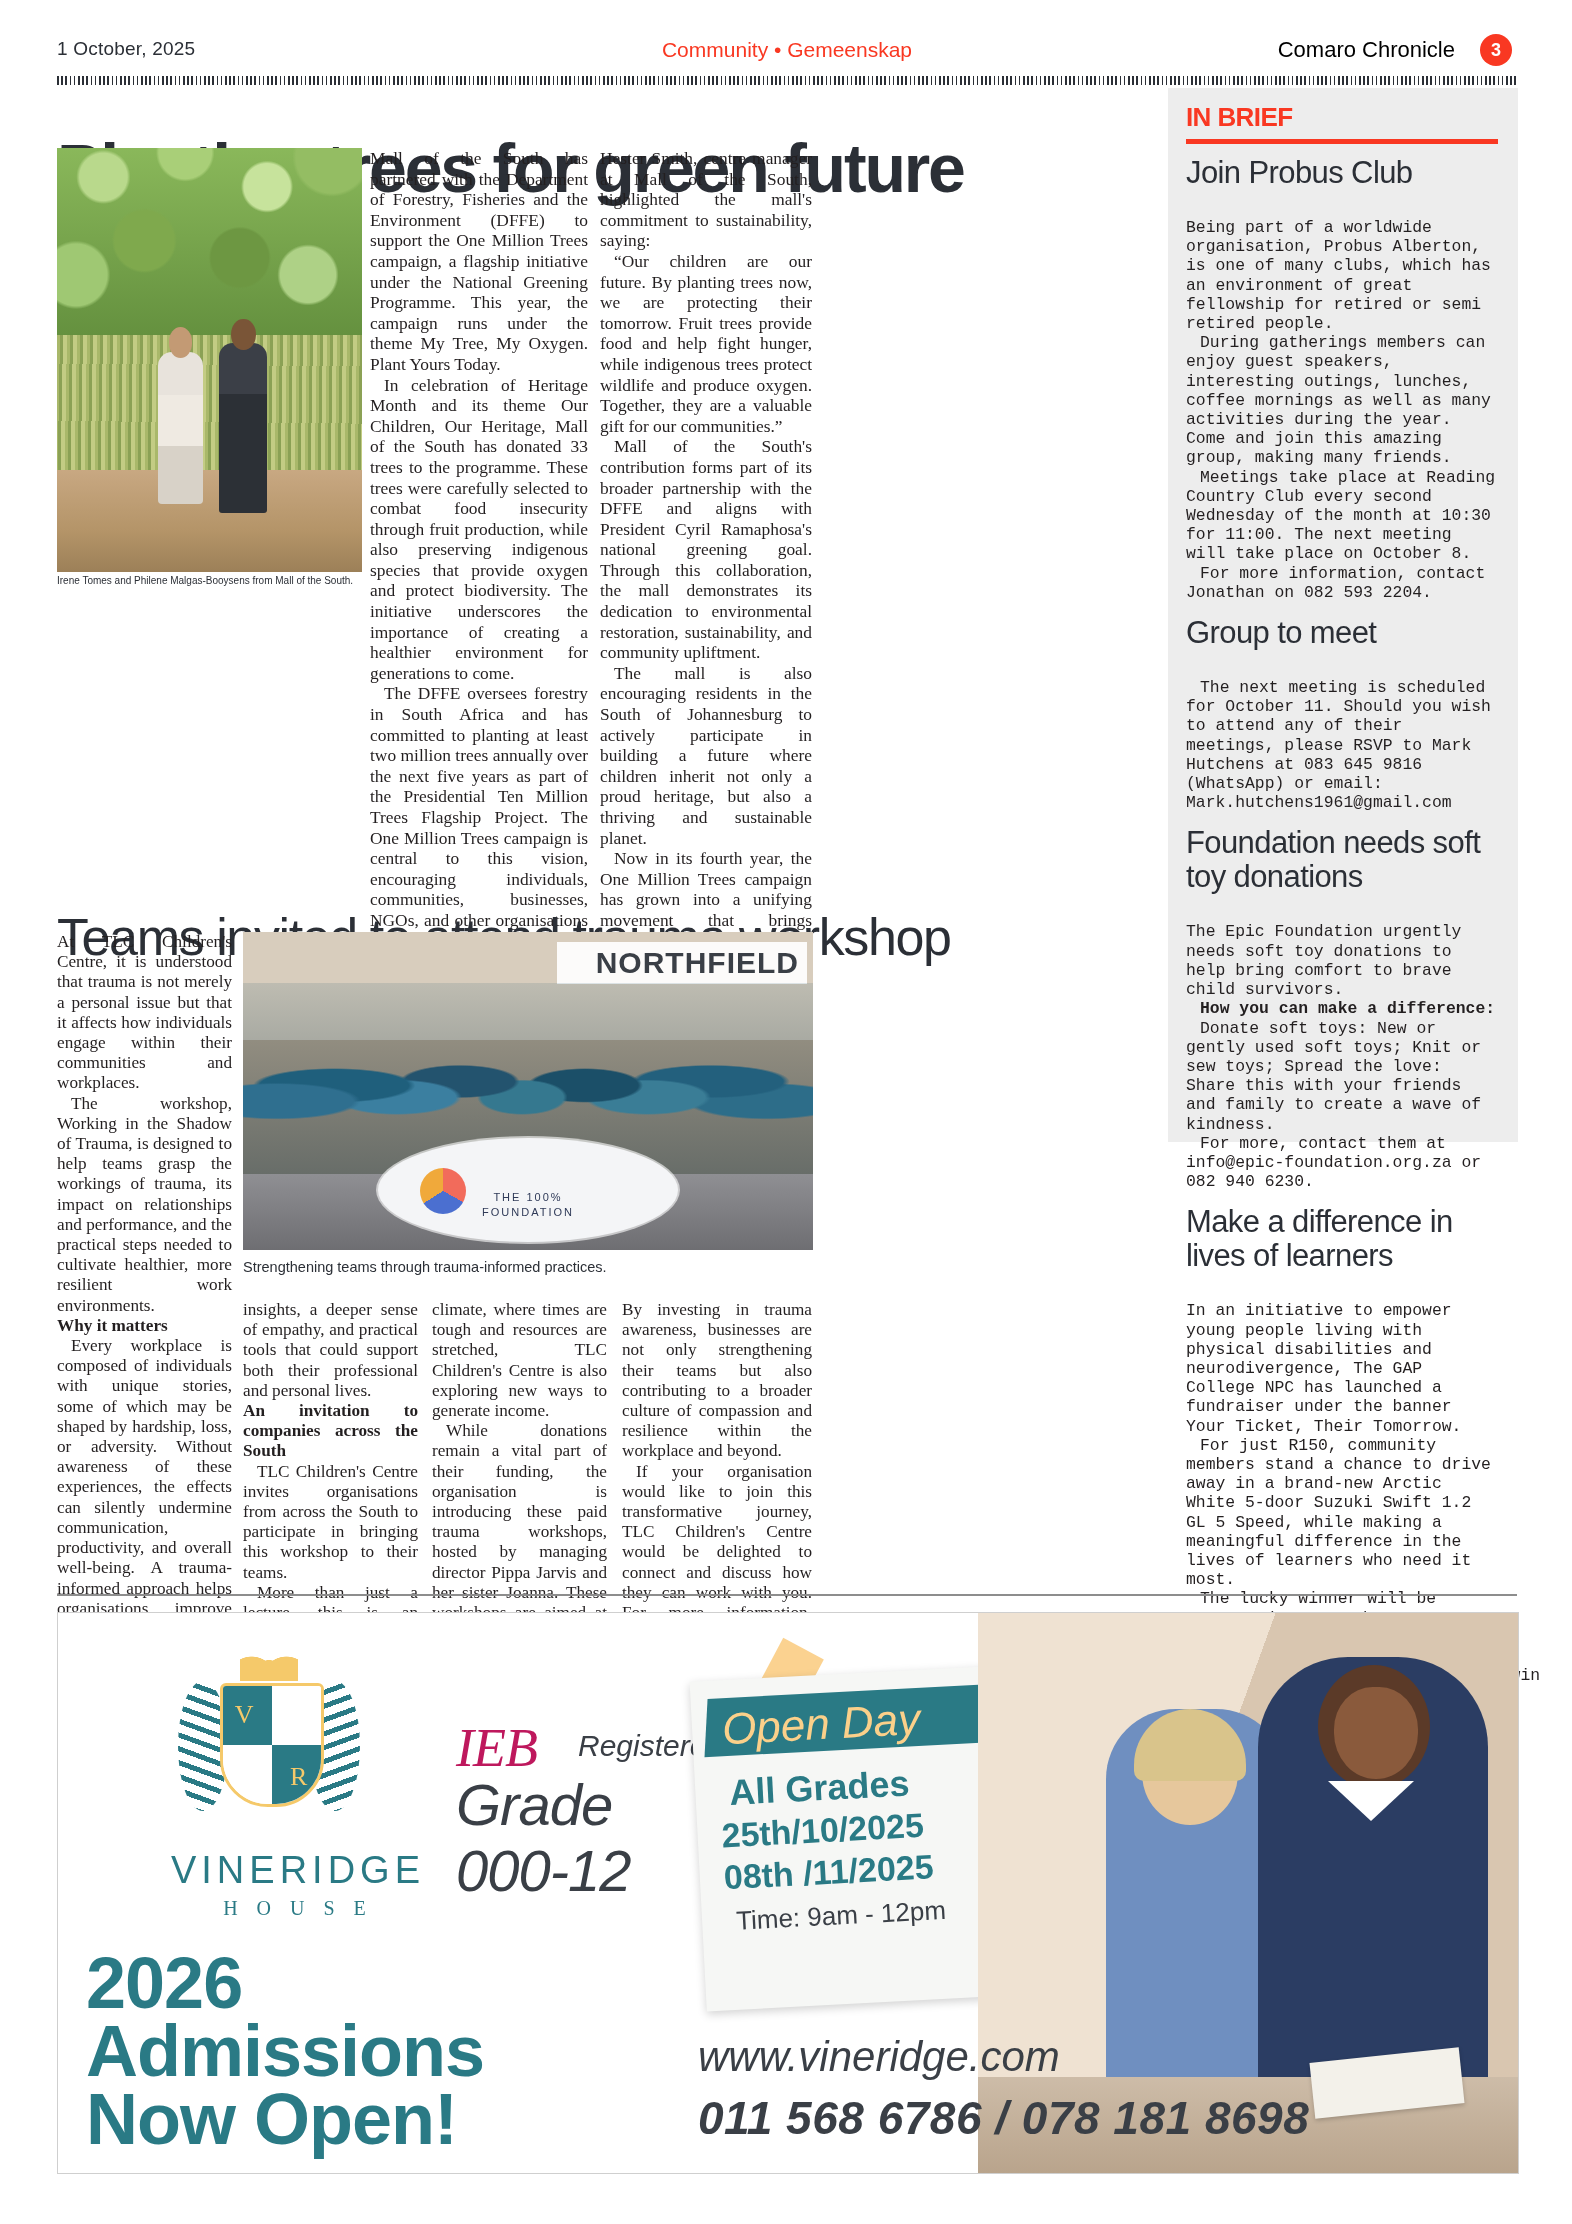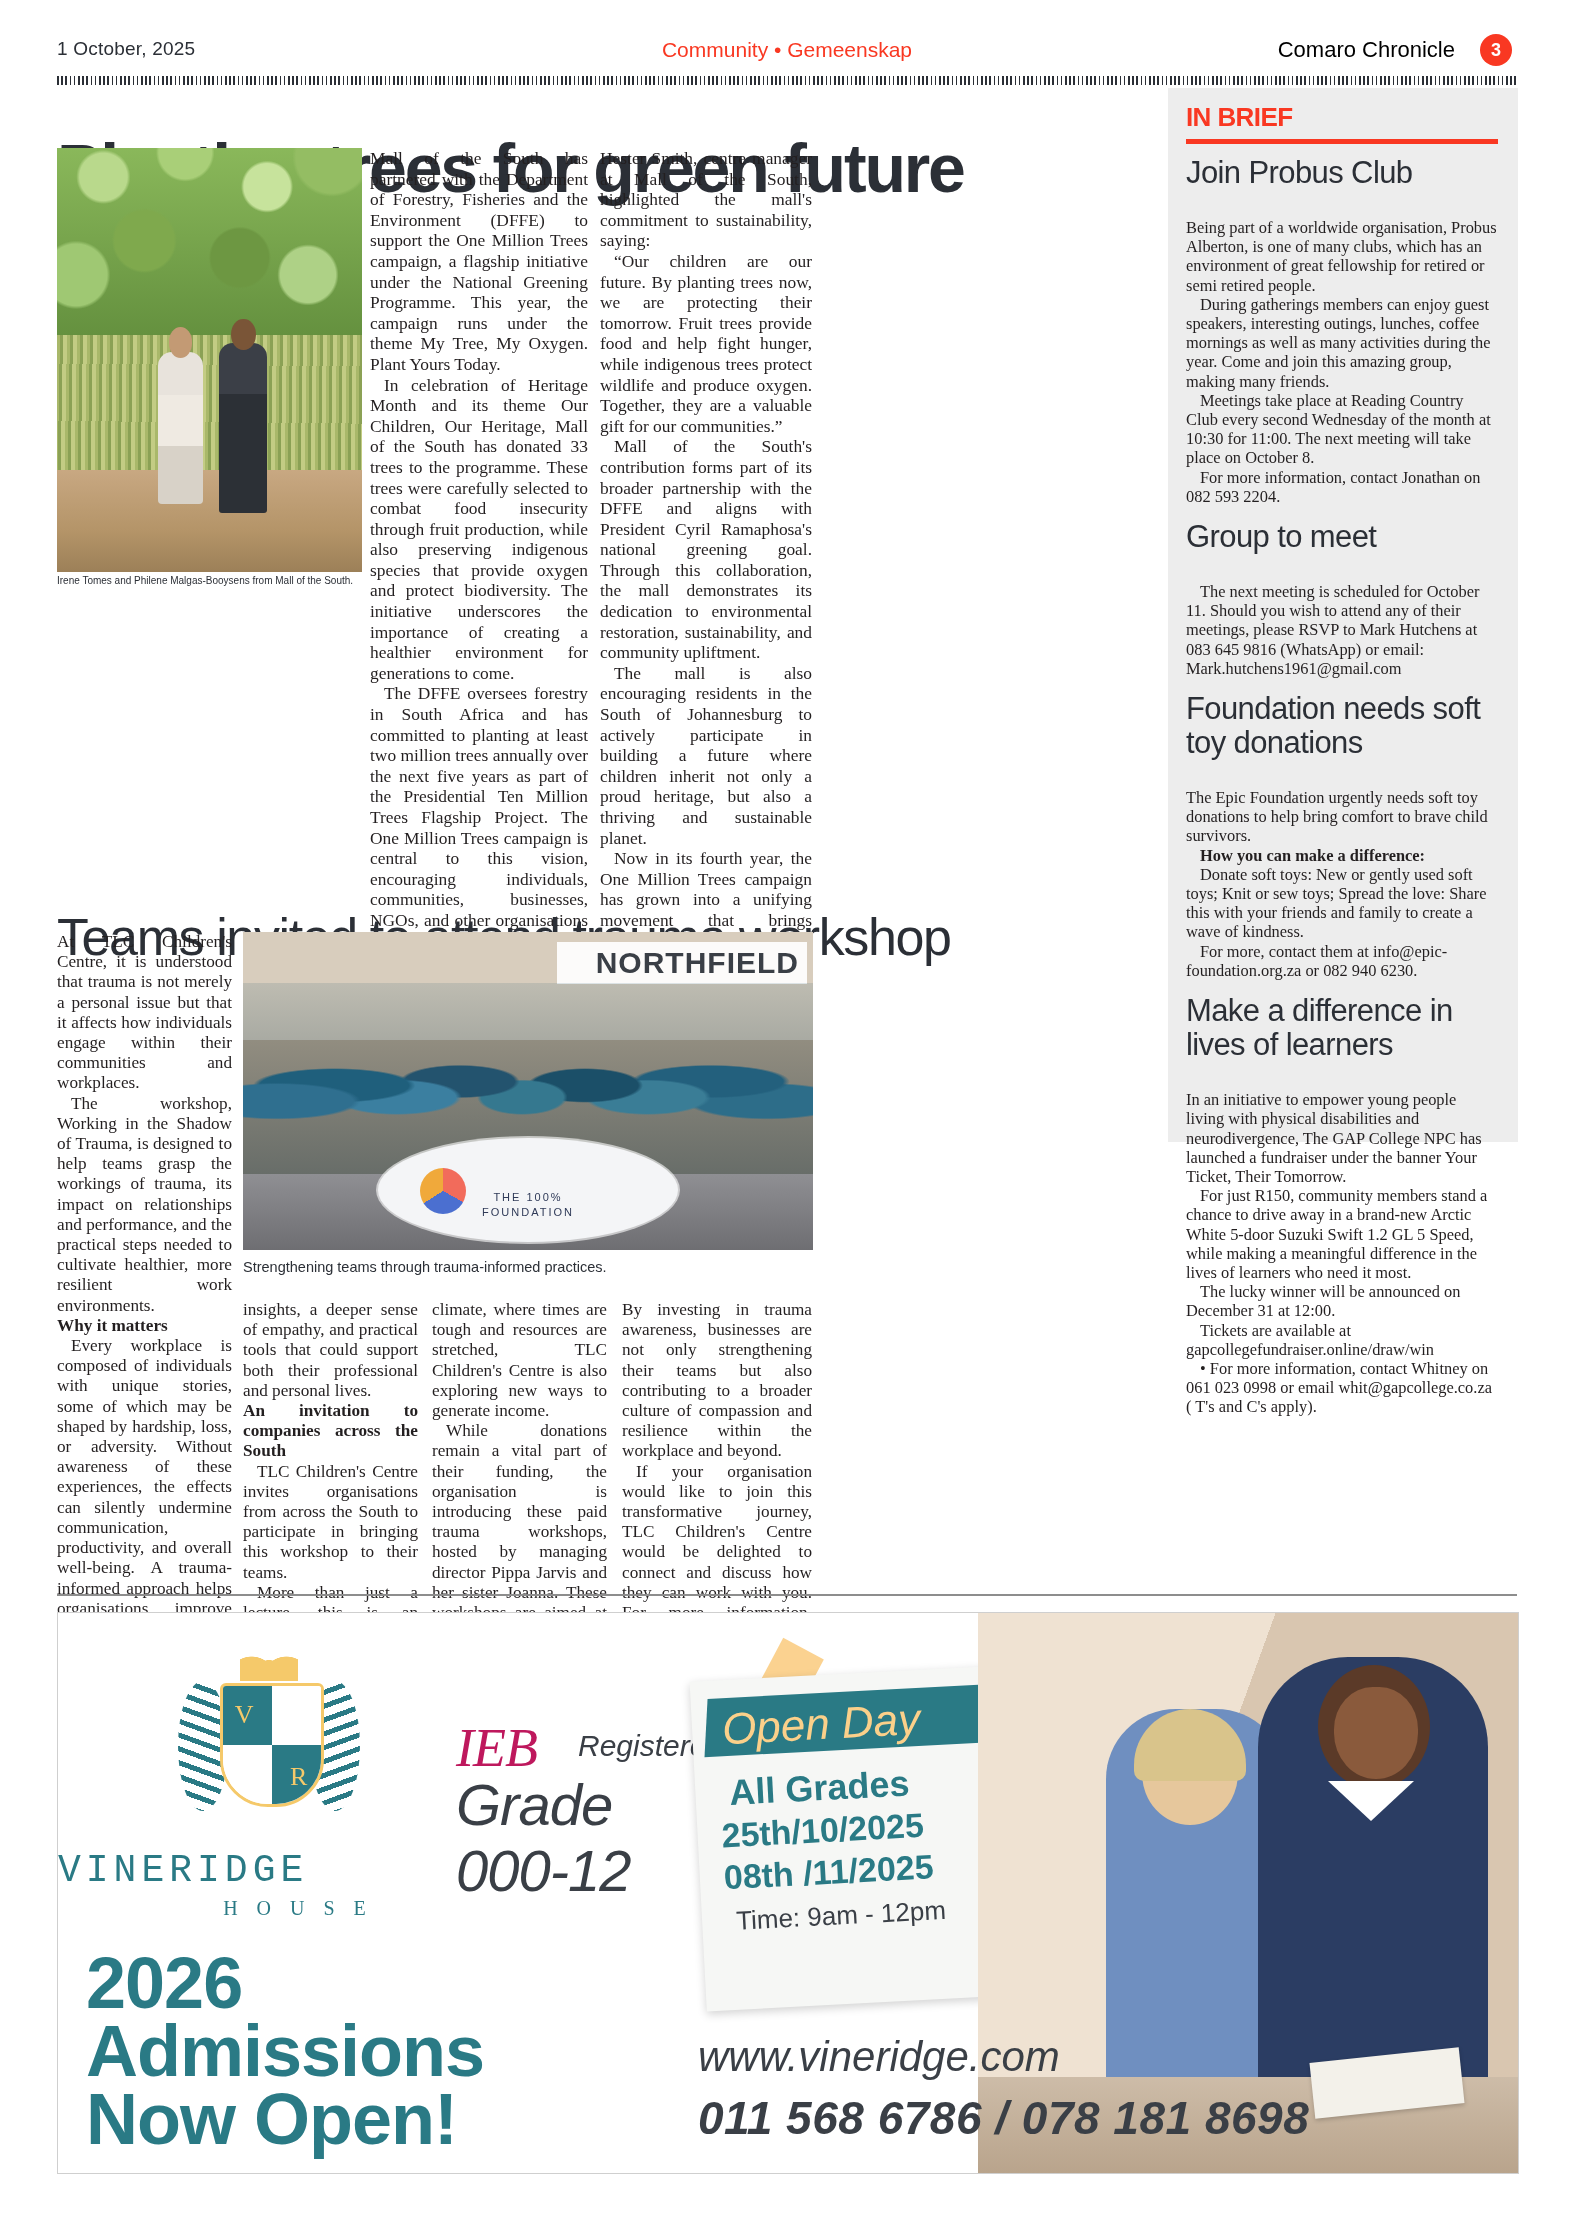--- a/index.html
+++ b/index.html
@@ -56,21 +56,21 @@
   .a1c2{left:370px;top:148px;width:218px;}
   .a1c3{left:600px;top:148px;width:212px;}
 
   
   .sidebar{position:absolute;left:1168px;top:88px;width:350px;height:1054px;background:#ededed;}
   .sb-inner{position:absolute;left:18px;top:14px;width:312px;}
   .sb-tag{font-family:"Liberation Sans",sans-serif;font-weight:bold;font-size:26px;color:#f93822;letter-spacing:-.6px;}
   .sb-tagrule{height:5px;background:#f93822;margin-top:6px;margin-bottom:12px;width:100%;}
   .sb-h{font-family:"Liberation Sans",sans-serif;font-size:31px;line-height:34px;color:#2b2f36;margin:14px 0 7px 0;letter-spacing:-.6px;}
   .sb-h.first{margin-top:0;}
-  .sb-body{font-family:Liberation Serif, serif;font-size:16.4px;line-height:19.2px;text-align:left;color:#231f20;margin-top:28px;}
+  .sb-body{font-family:Liberation Mono, monospace;font-size:16.4px;line-height:19.2px;text-align:left;color:#231f20;margin-top:28px;}
   .sb-body p{margin:0;text-indent:14px;}
   .sb-body p.first{text-indent:0;}
   .sb-body b{font-weight:bold;}
 
   
   .headline2{position:absolute;left:57px;top:866px;width:1060px;
      font-family:"Liberation Sans",sans-serif;font-weight:400;font-size:52px;line-height:56px;color:#2b2f36;letter-spacing:-1.4px;}
 
   .photo2{position:absolute;left:243px;top:932px;width:570px;height:318px;overflow:hidden;background:#cdb9a2;}
   .photo2 .wall{position:absolute;inset:0;background:linear-gradient(180deg,#d8cdbd 0 34%,#b9a68f 34% 100%);}
@@ -116,22 +116,22 @@
   .crest .qv{position:absolute;left:12%;top:12%;font-family:"Liberation Serif",serif;font-size:26px;color:#f5c96a;}
   .crest .qr{position:absolute;right:14%;bottom:10%;font-family:"Liberation Serif",serif;font-size:26px;color:#f5c96a;}
   .crest .crown{position:absolute;left:66px;top:6px;width:58px;height:34px;
      background:radial-gradient(circle at 20% 100%,#f5c96a 0 42%,transparent 43%),
                 radial-gradient(circle at 50% 100%,#f5c96a 0 46%,transparent 47%),
                 radial-gradient(circle at 80% 100%,#f5c96a 0 42%,transparent 43%);}
   .crest .wreathL,.crest .wreathR{position:absolute;top:40px;width:50px;height:130px;
      background:repeating-linear-gradient(200deg,#2a7a85 0 5px,transparent 5px 13px);border-radius:50%;}
   .crest .wreathL{left:4px;}
   .crest .wreathR{right:4px;transform:scaleX(-1);}
-  .ad-brand{position:absolute;left:0;top:236px;width:480px;text-align:left;
-     font-family:Liberation Mono, monospace;font-size:38px;letter-spacing:5px;color:#2a7a85;}
+  .ad-brand{position:absolute;left:0;top:236px;width:480px;text-align:center;
+     font-family:Liberation Sans, sans-serif;font-size:38px;letter-spacing:5px;color:#2a7a85;}
   .ad-brand2{position:absolute;left:0;top:284px;width:480px;text-align:center;
      font-family:"Liberation Serif",serif;font-size:20px;letter-spacing:7px;color:#2a7a85;}
   .ad-2026{position:absolute;left:28px;top:336px;width:450px;
      font-family:"Liberation Sans",sans-serif;font-weight:bold;font-size:72px;line-height:68px;color:#2a7a85;letter-spacing:-1px;}
 
   .ad-ieb{position:absolute;left:398px;top:104px;font-family:Liberation Serif, serif;font-size:54px;font-style:italic;color:#be185d;letter-spacing:-1px;}
   .ad-reg{position:absolute;left:520px;top:116px;font-family:"Liberation Sans",sans-serif;font-size:30px;font-style:italic;color:#3a3f46;}
   .ad-grade{position:absolute;left:398px;top:158px;font-family:"Liberation Sans",sans-serif;font-size:58px;font-style:italic;color:#3a3f46;letter-spacing:-1px;}
   .ad-grade2{position:absolute;left:398px;top:224px;font-family:"Liberation Sans",sans-serif;font-size:58px;font-style:italic;color:#3a3f46;letter-spacing:-1px;}
 

